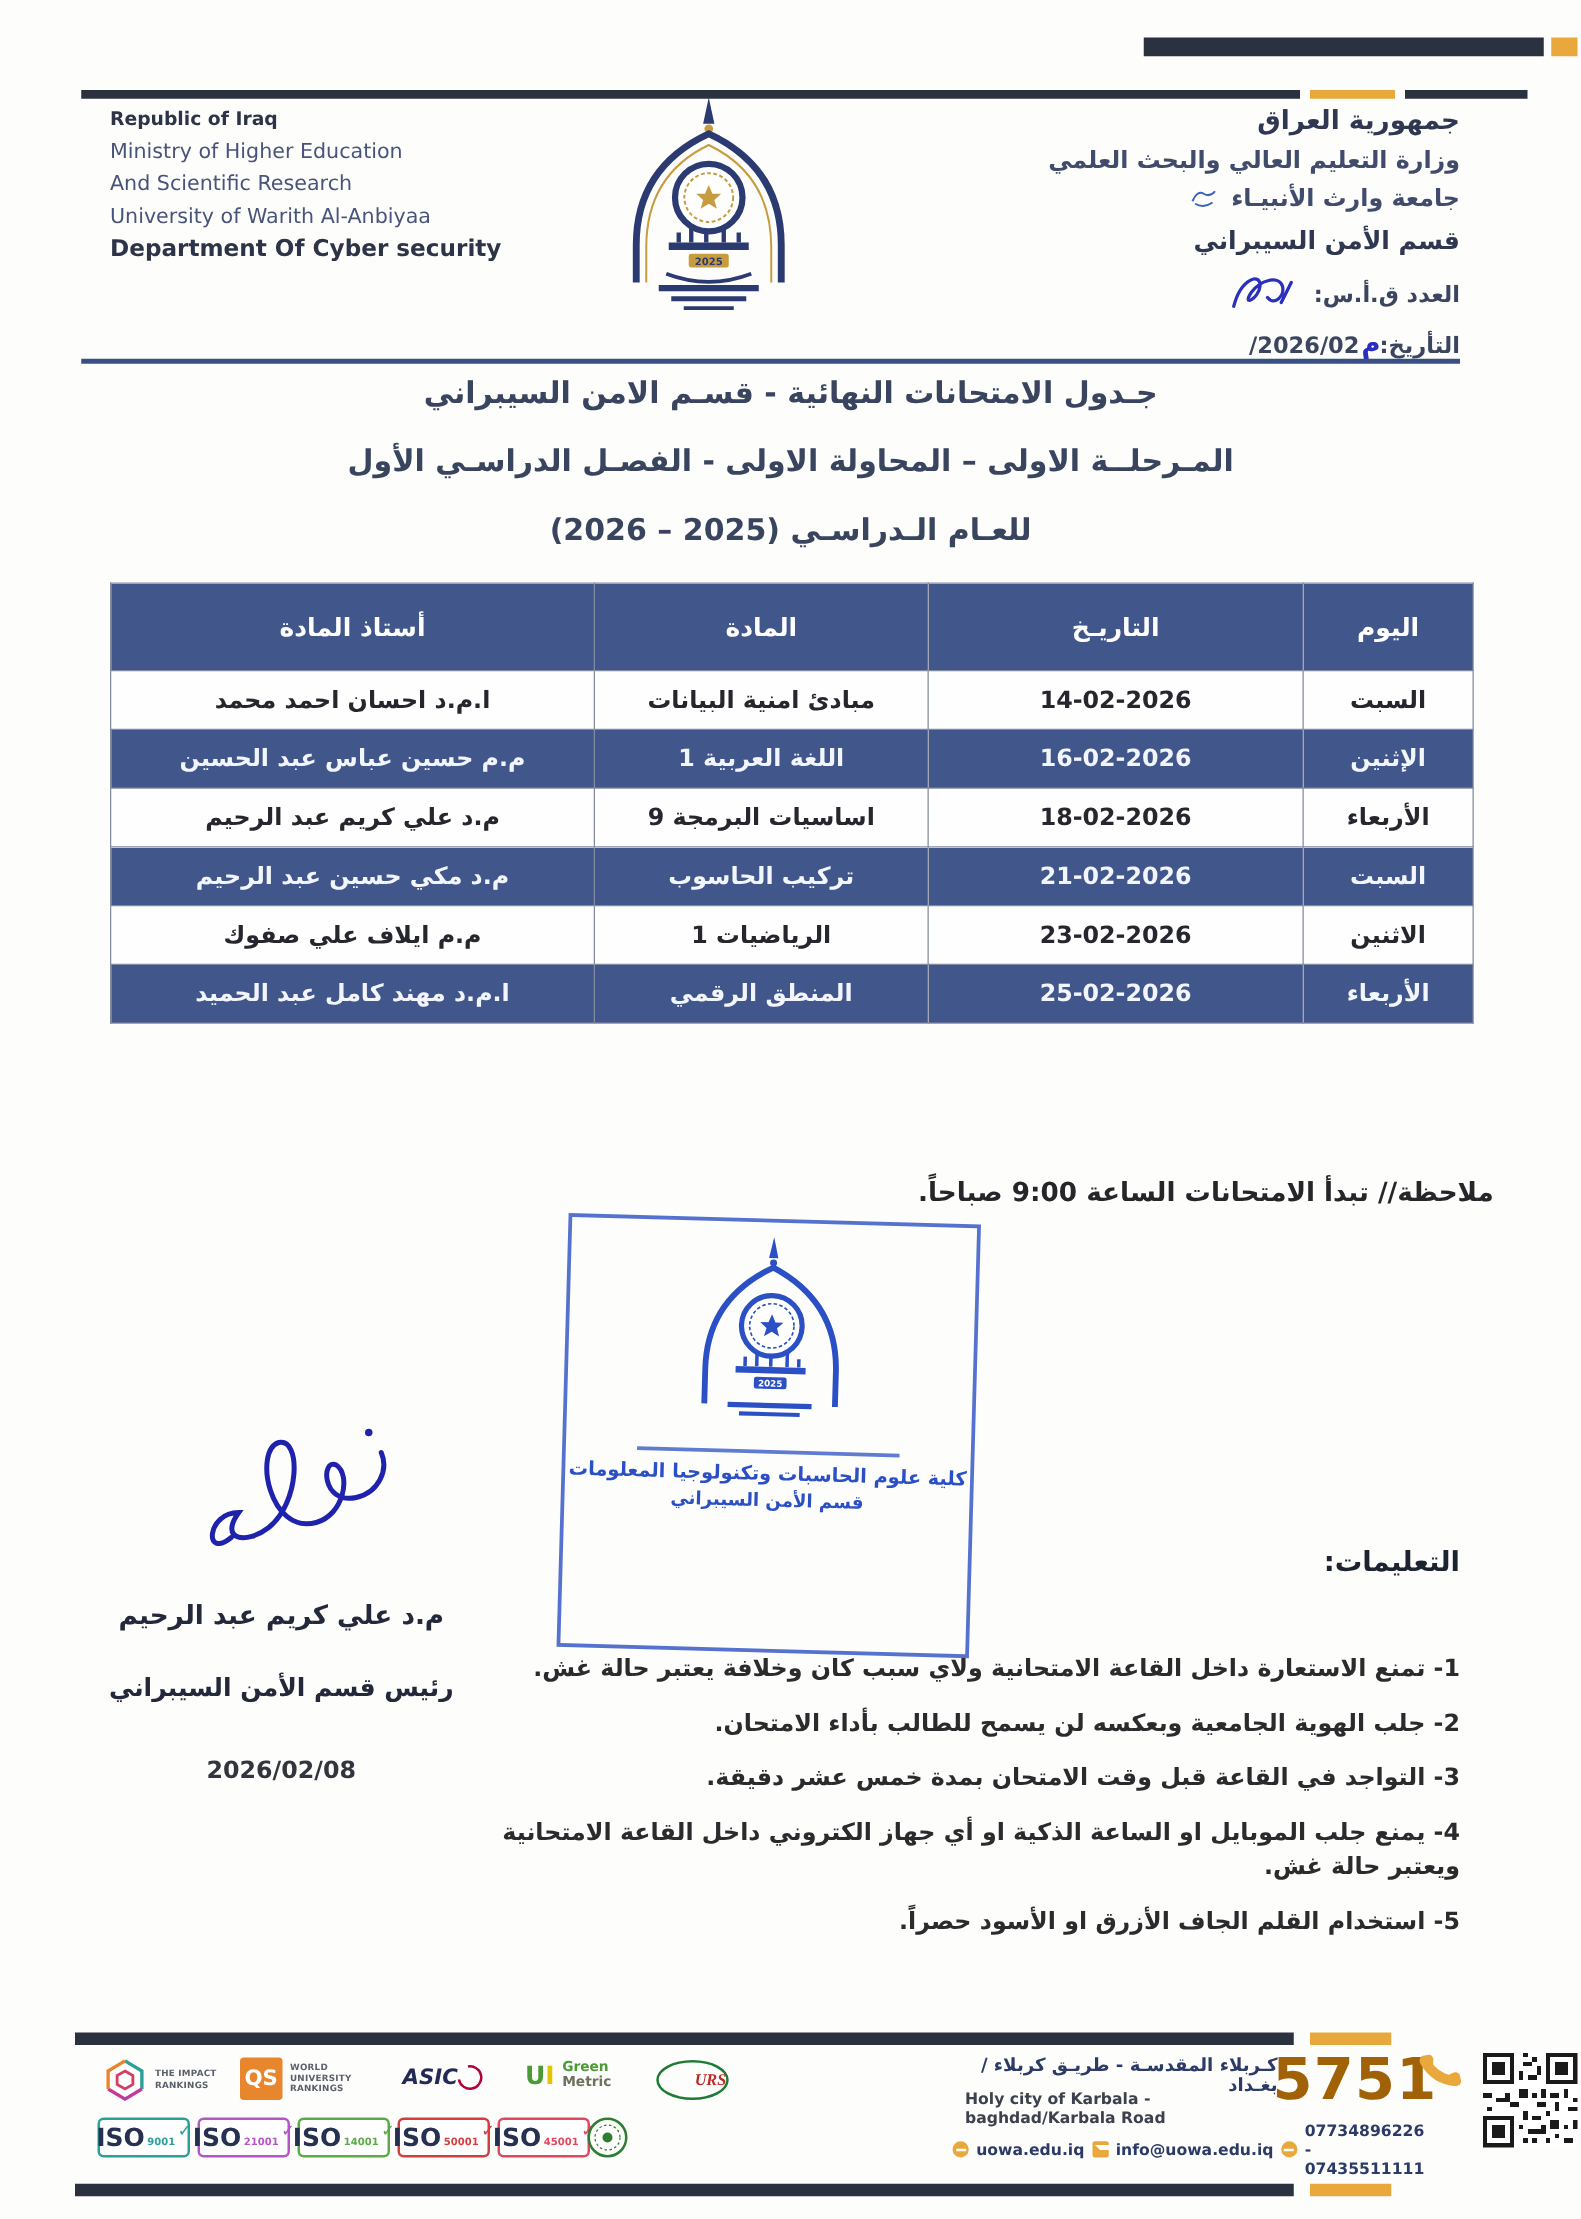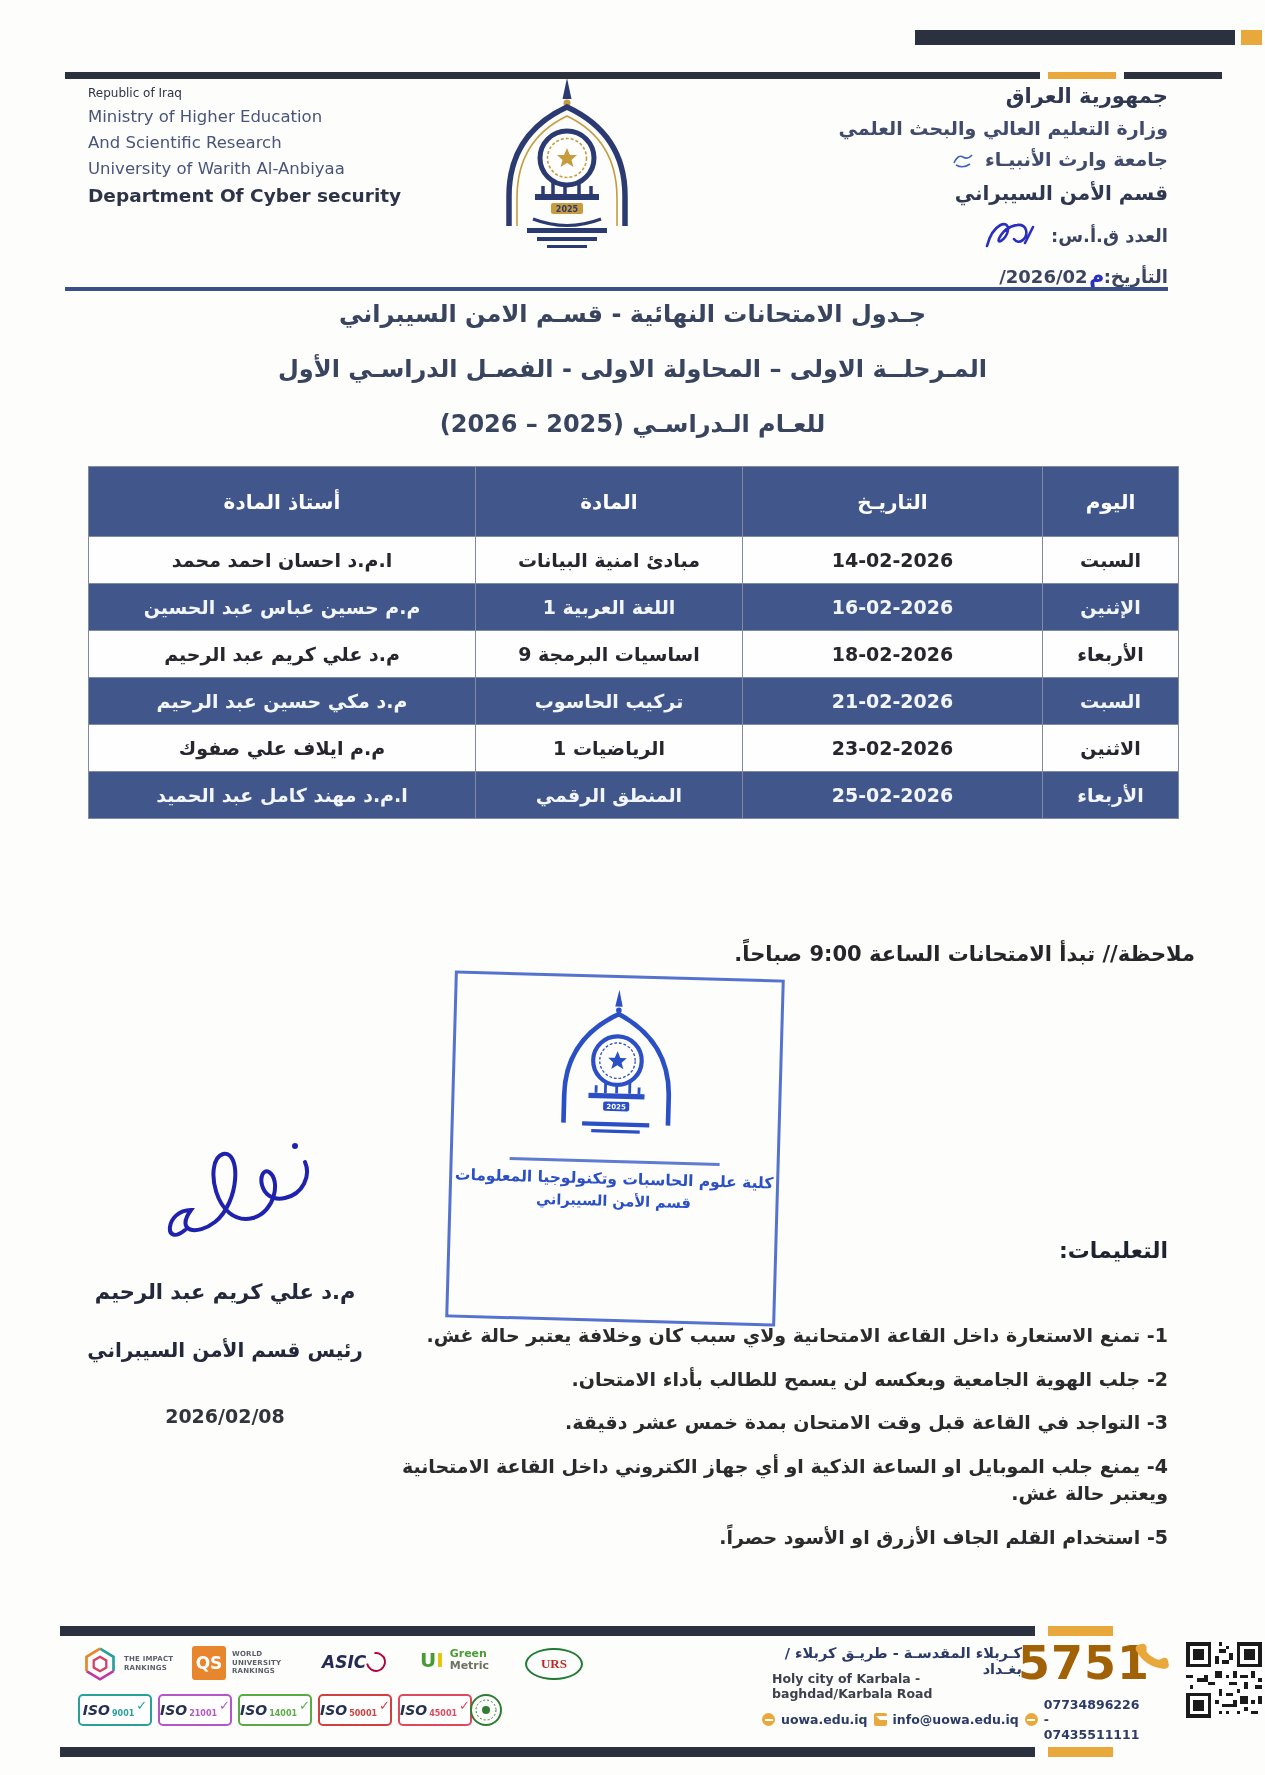--- a/index.html
+++ b/index.html
@@ -12,21 +12,21 @@
   }
   .abs { position: absolute; }
   .ltr { direction: ltr; unicode-bidi: isolate; }
 
   
   .bar-navy { background: #2c3140; }
   .bar-orange { background: #e9a83c; }
 
   
   .hdr-en { left: 88px; top: 86px; width: 330px; color: #3c4663; }
-  .hdr-en .l1 { font-weight: normal; font-size: 12px; color: #2e3448; margin-bottom: 7px;}
+  .hdr-en .l1 { font-weight: bold; font-size: 15px; color: #2e3448; margin-bottom: 7px;}
   .hdr-en .l  { font-size: 16.5px; margin-bottom: 7px; color: #49547a;}
   .hdr-en .l5 { font-weight: bold; font-size: 18.5px; color: #2e3448; margin-top: 3px;}
 
   
   .hdr-ar { left: 690px; top: 84px; width: 478px; direction: rtl; text-align: right; color: #3a445f; }
   .hdr-ar .a1 { font-weight: bold; font-size: 21px; color: #2f3850; margin-bottom: 9px; }
   .hdr-ar .a  { font-size: 19px; margin-bottom: 9px; color: #414b6b; font-weight: 600;}
   .hdr-ar .a4 { font-weight: bold; font-size: 20px; color: #2f3850; margin-bottom: 10px;}
   .hdr-ar .meta { font-size: 18px; color: #3c455f; font-weight: 600; margin-bottom: 4px; min-height: 34px;}
   .hand-ink { color: #2a2fbe; font-weight: bold; display: inline-block; }
@@ -85,25 +85,25 @@
   .qs-box { width: 34px; height: 34px; background: #e8862d; color: #fff; font-weight: bold;
             font-size: 17px; display: flex; align-items: center; justify-content: center; border-radius: 3px;}
   .asic-txt { font-weight: bold; font-size: 17px; color: #242a56; font-style: italic; }
   .asic-swoosh { width: 20px; height: 20px; border: 2.5px solid #b5003c; border-radius: 50%;
                  border-left-color: transparent; transform: rotate(35deg); margin-left: -6px;}
   .gm-ui { font-weight: bold; font-size: 20px; }
   .gm-u { color: #4a9b35; } .gm-i { color: #e3c500; }
   .gm-txt { font-size: 11px; font-weight: bold; color: #4a9b35; line-height: 1.05; }
   .gm-txt .m { color: #6d7160; }
   .urs-oval { width: 58px; height: 32px; border: 2.5px solid #1e7a34; border-radius: 50%;
-              display: flex; align-items: center; justify-content: center; }
+              display: flex; align-items: center; justify-content: flex-end; font-style: italic; }
   .urs-txt { color: #c02727; font-weight: bold; font-size: 13px; font-family: "Liberation Serif", serif; }
   .iso-badge { position: absolute; top: 0; width: 74px; height: 32px; border-radius: 5px;
                background: #fff; display: flex; align-items: center; justify-content: center; gap: 2px;}
-  .iso-word { font-weight: bold; font-size: 14px; color: #263050; font-style: italic; }
+  .iso-word { font-weight: bold; font-size: 20px; color: #263050; }
   .iso-code { font-size: 8px; font-weight: bold; margin-top: 7px; }
   .iso-check { font-size: 13px; font-weight: bold; margin-top: -10px; }
   .addr-ar { left: 772px; top: 1645px; width: 250px; direction: rtl; text-align: right;
              font-weight: bold; font-size: 14.5px; color: #2c3a66; }
   .addr-en { left: 772px; top: 1671px; width: 250px; font-size: 12.5px; color: #3d414d; font-weight: 600;}
   .contacts { left: 762px; top: 1697px; width: 372px; font-size: 12.5px; color: #2c3a66;
               display: flex; align-items: center; gap: 6px; font-weight: 600; }
   .c-ico { width: 13px; height: 13px; border-radius: 50%; background: #e9a83c; display: inline-block;
            position: relative; flex: none; }
   .c-ico.mail { border-radius: 2px; }

